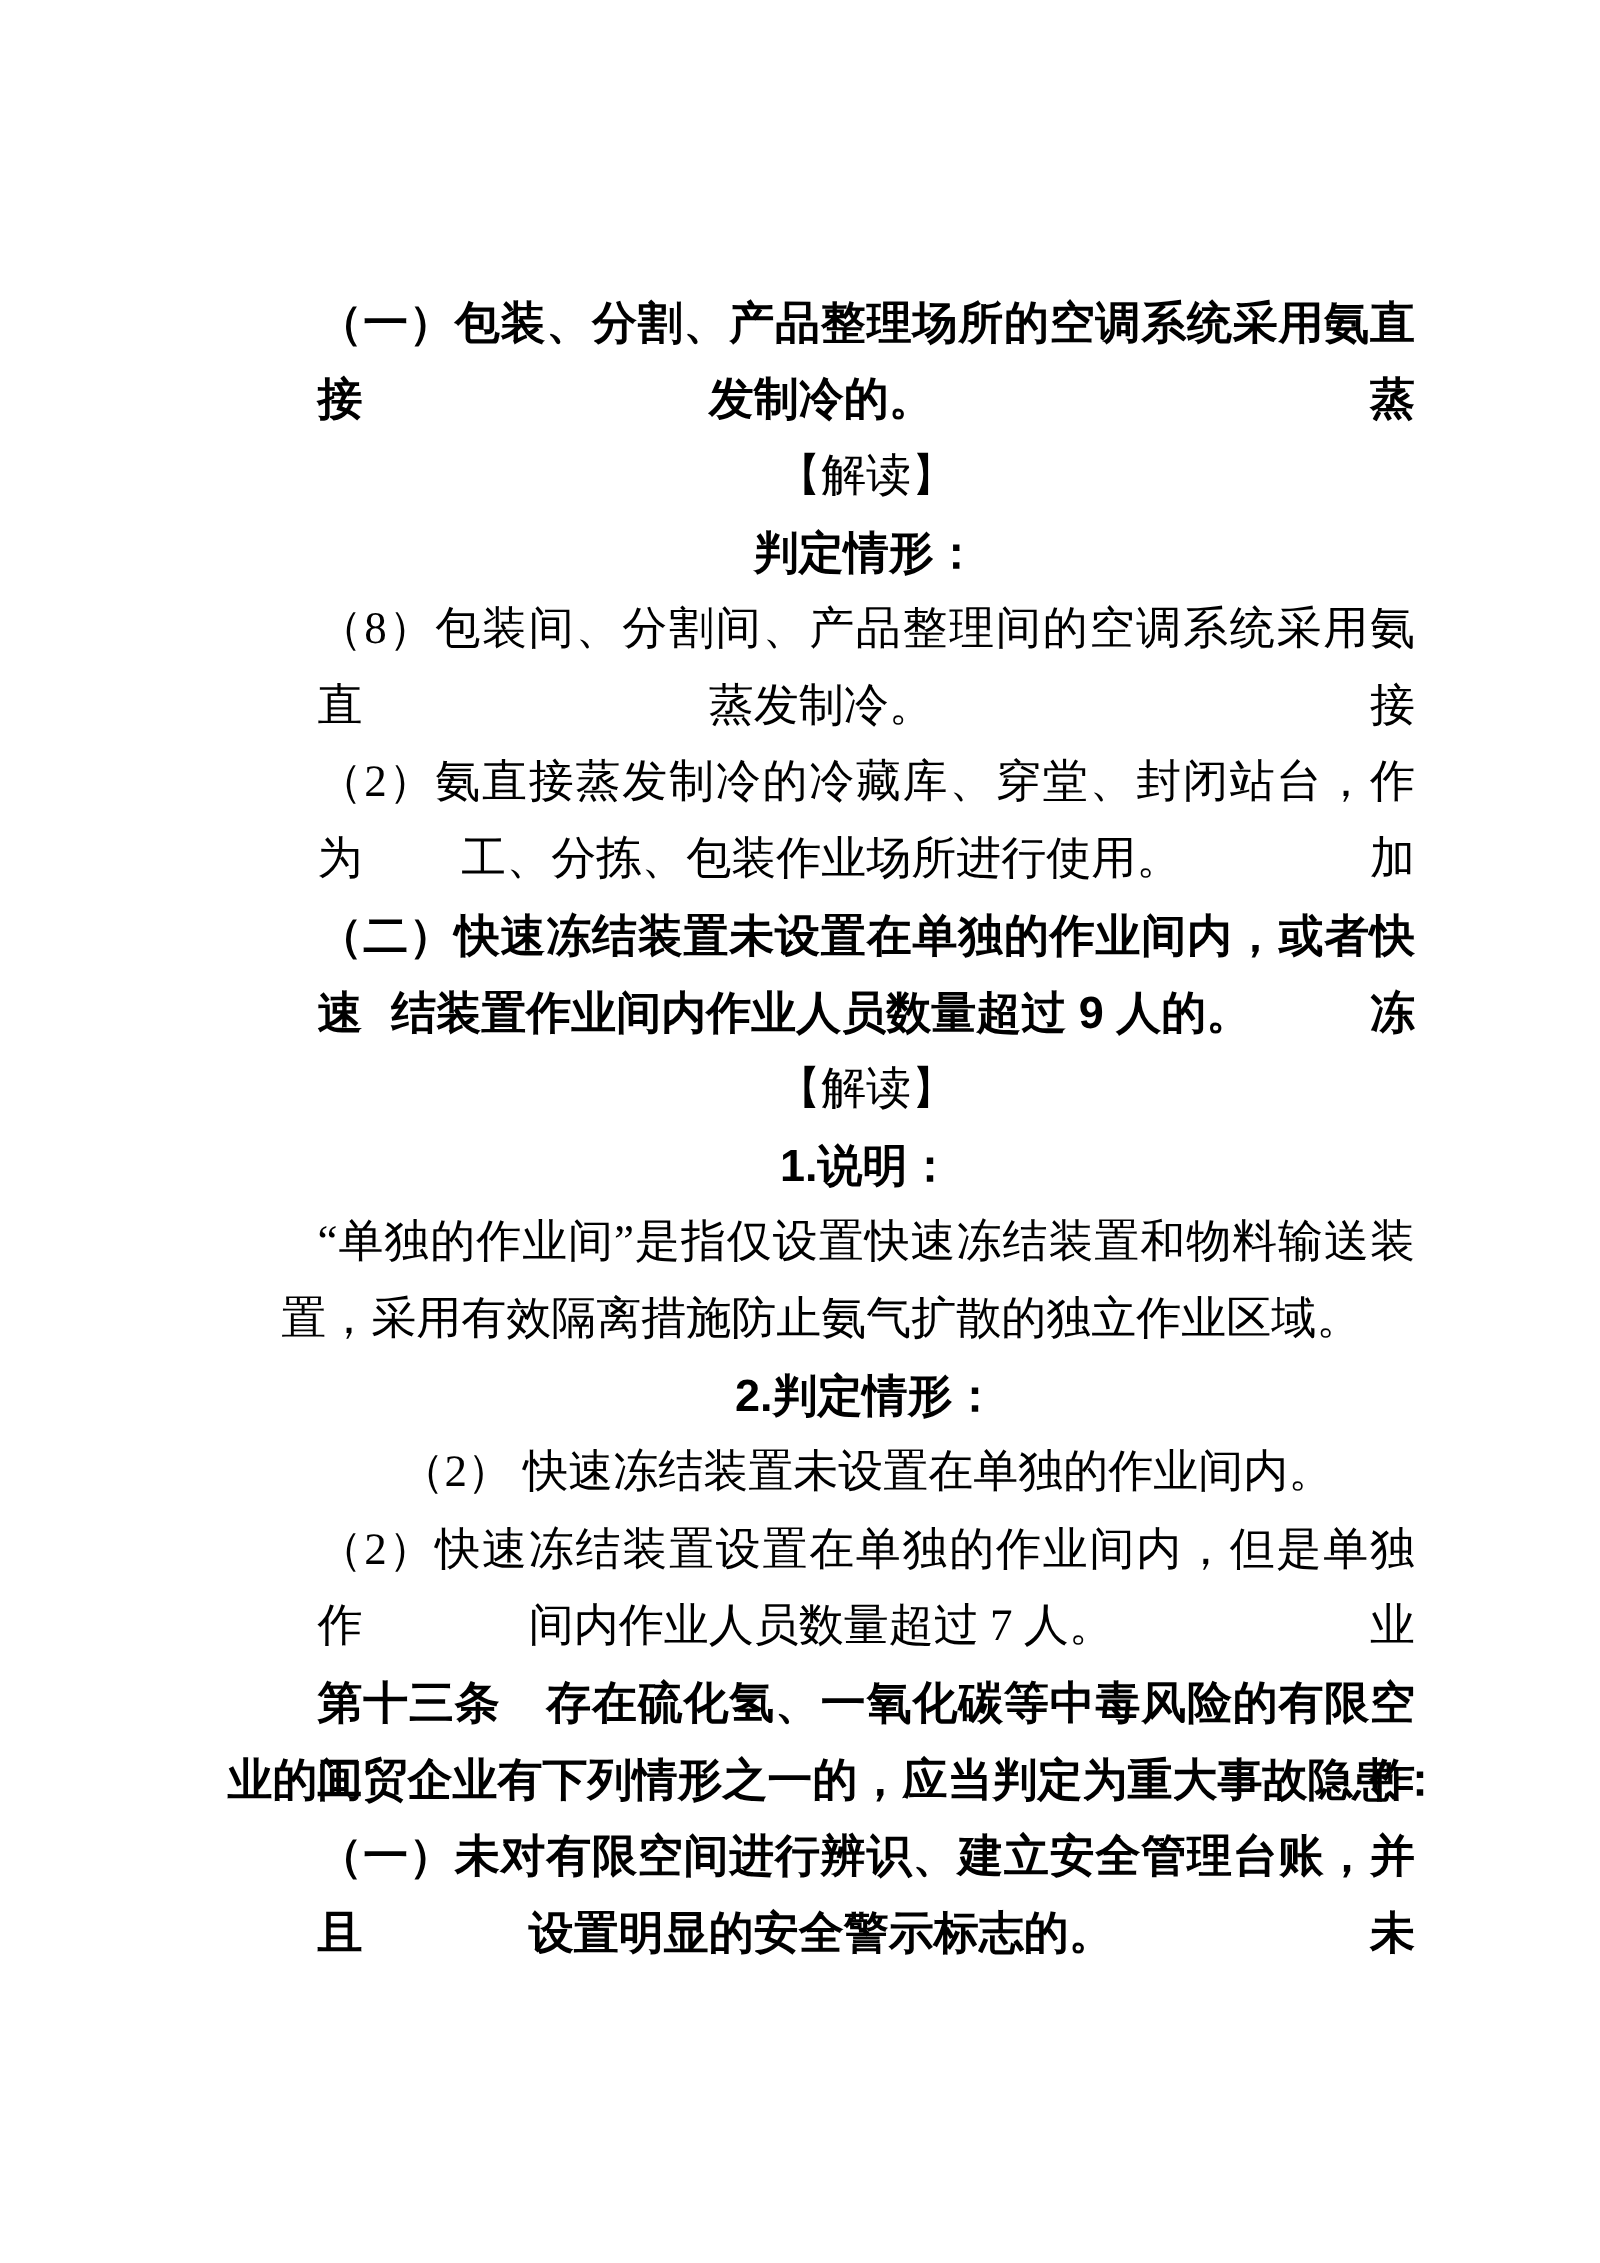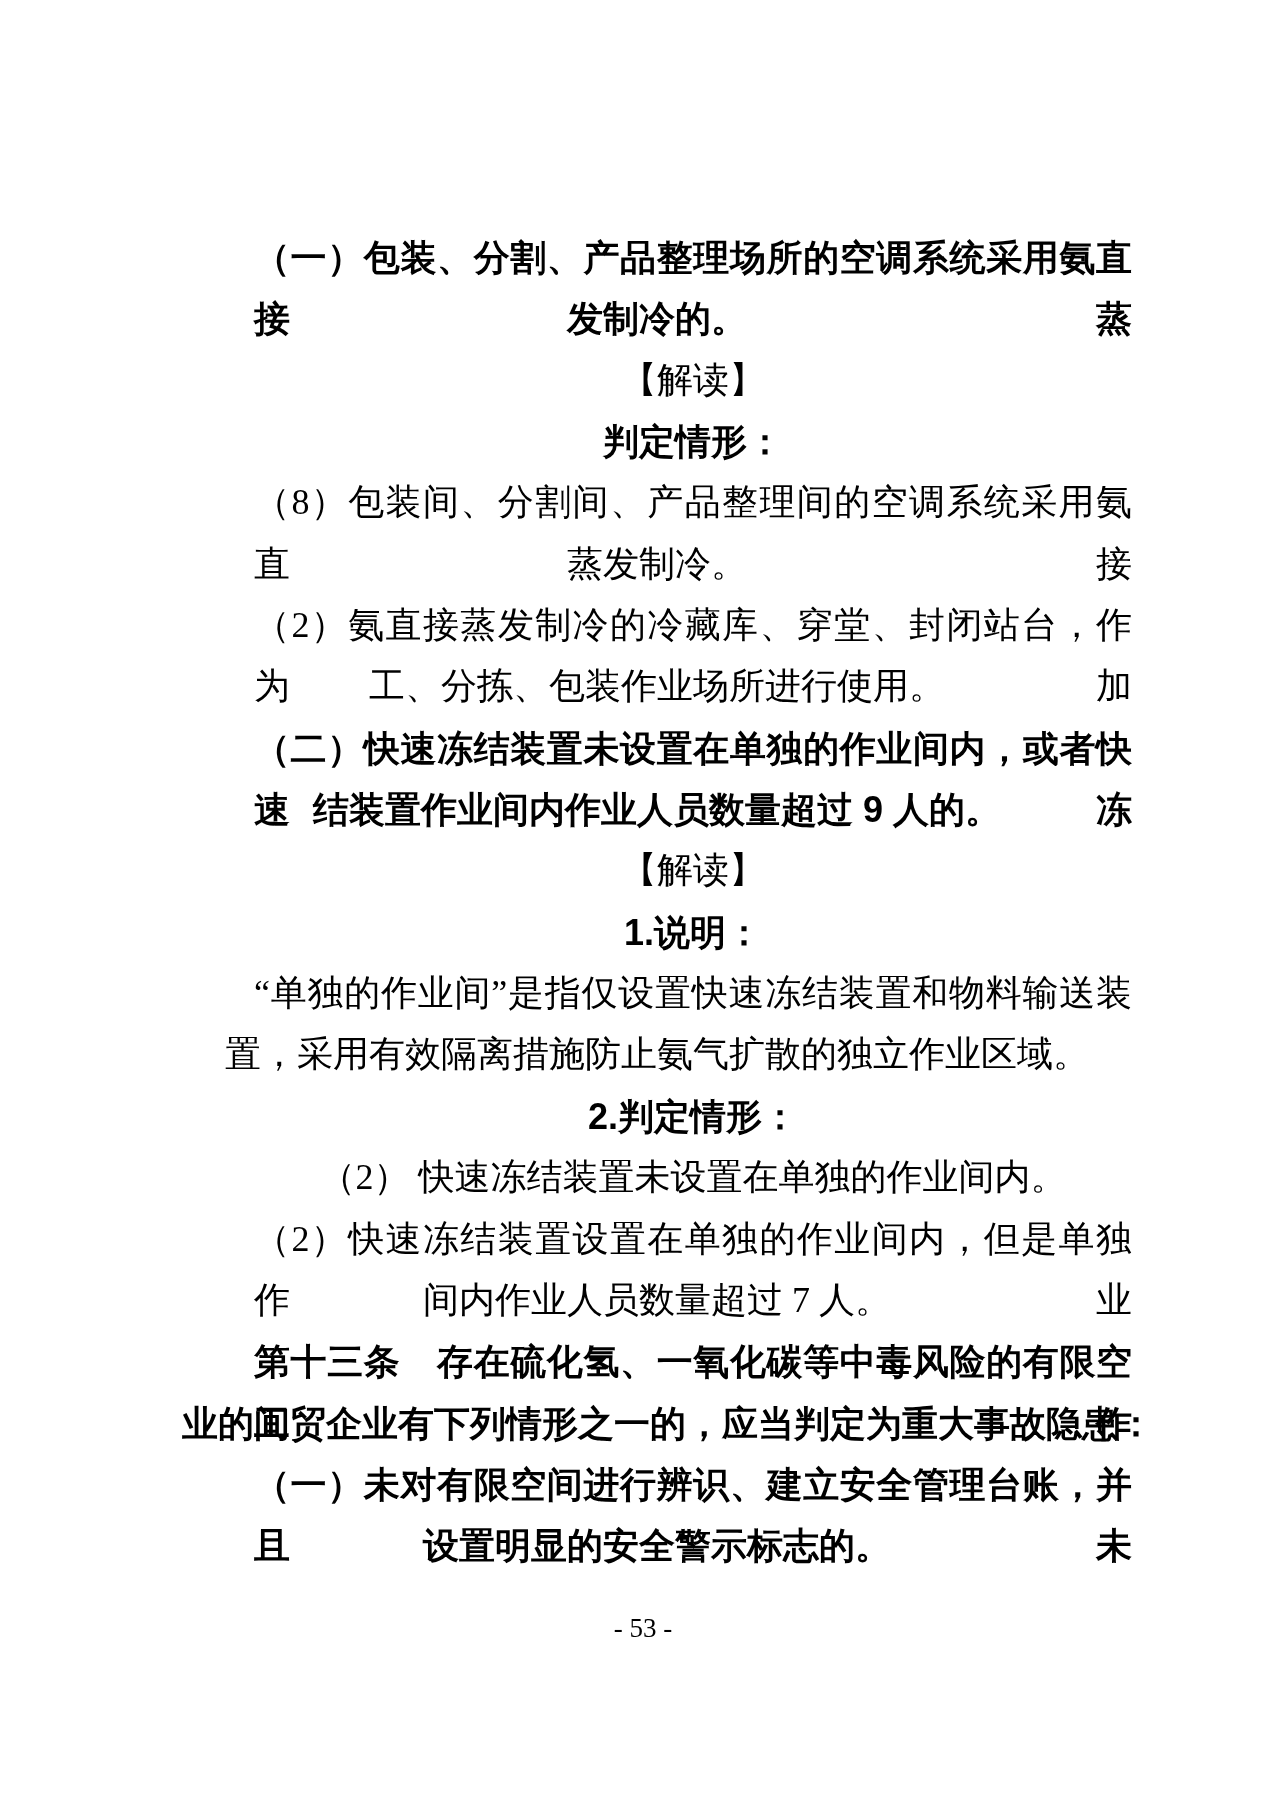--- a/index.html
+++ b/index.html
@@ -83,14 +83,13 @@
       <div class="line">置，采用有效隔离措施防止氨气扩散的独立作业区域。</div>
       <div class="line bold indent">2.判定情形：</div>
       <div class="line indent">（2） 快速冻结装置未设置在单独的作业间内。</div>
       <div class="line indent full">（2）快速冻结装置设置在单独的作业间内，但是单独作业</div>
       <div class="line">间内作业人员数量超过 7 人。</div>
       <div class="line bold indent full"><span class="lead">第十三条</span>　存在硫化氢、一氧化碳等中毒风险的有限空间作</div>
       <div class="line bold">业的工贸企业有下列情形之一的，应当判定为重大事故隐患：</div>
       <div class="line bold indent full">（一）未对有限空间进行辨识、建立安全管理台账，并且未</div>
       <div class="line bold">设置明显的安全警示标志的。</div>
     </div>
-  <div class="footer">- 53 -</div>
 </div>
 
 </body></html>

